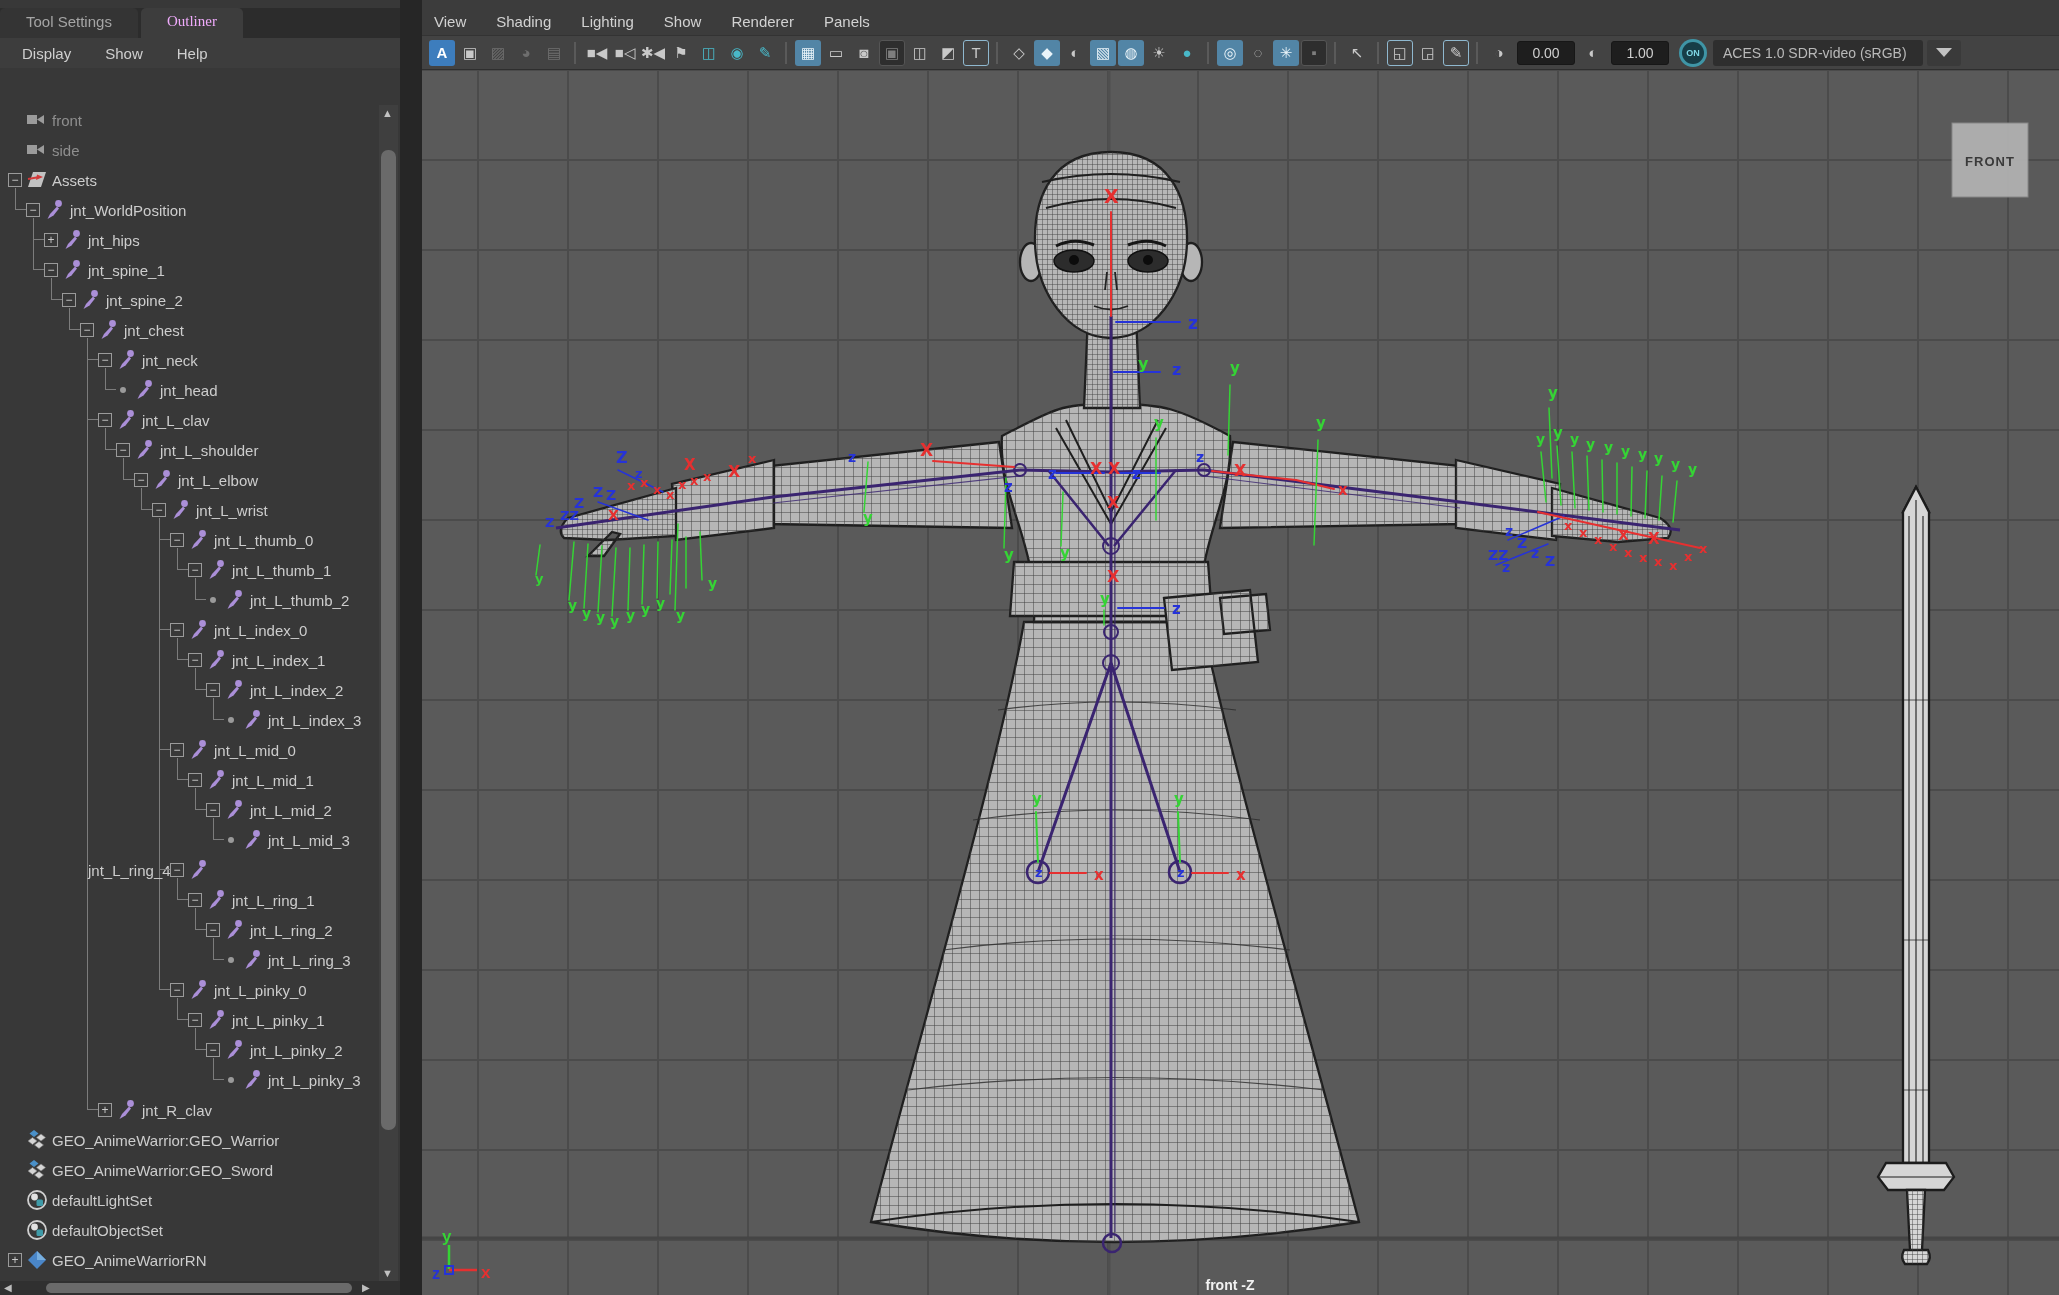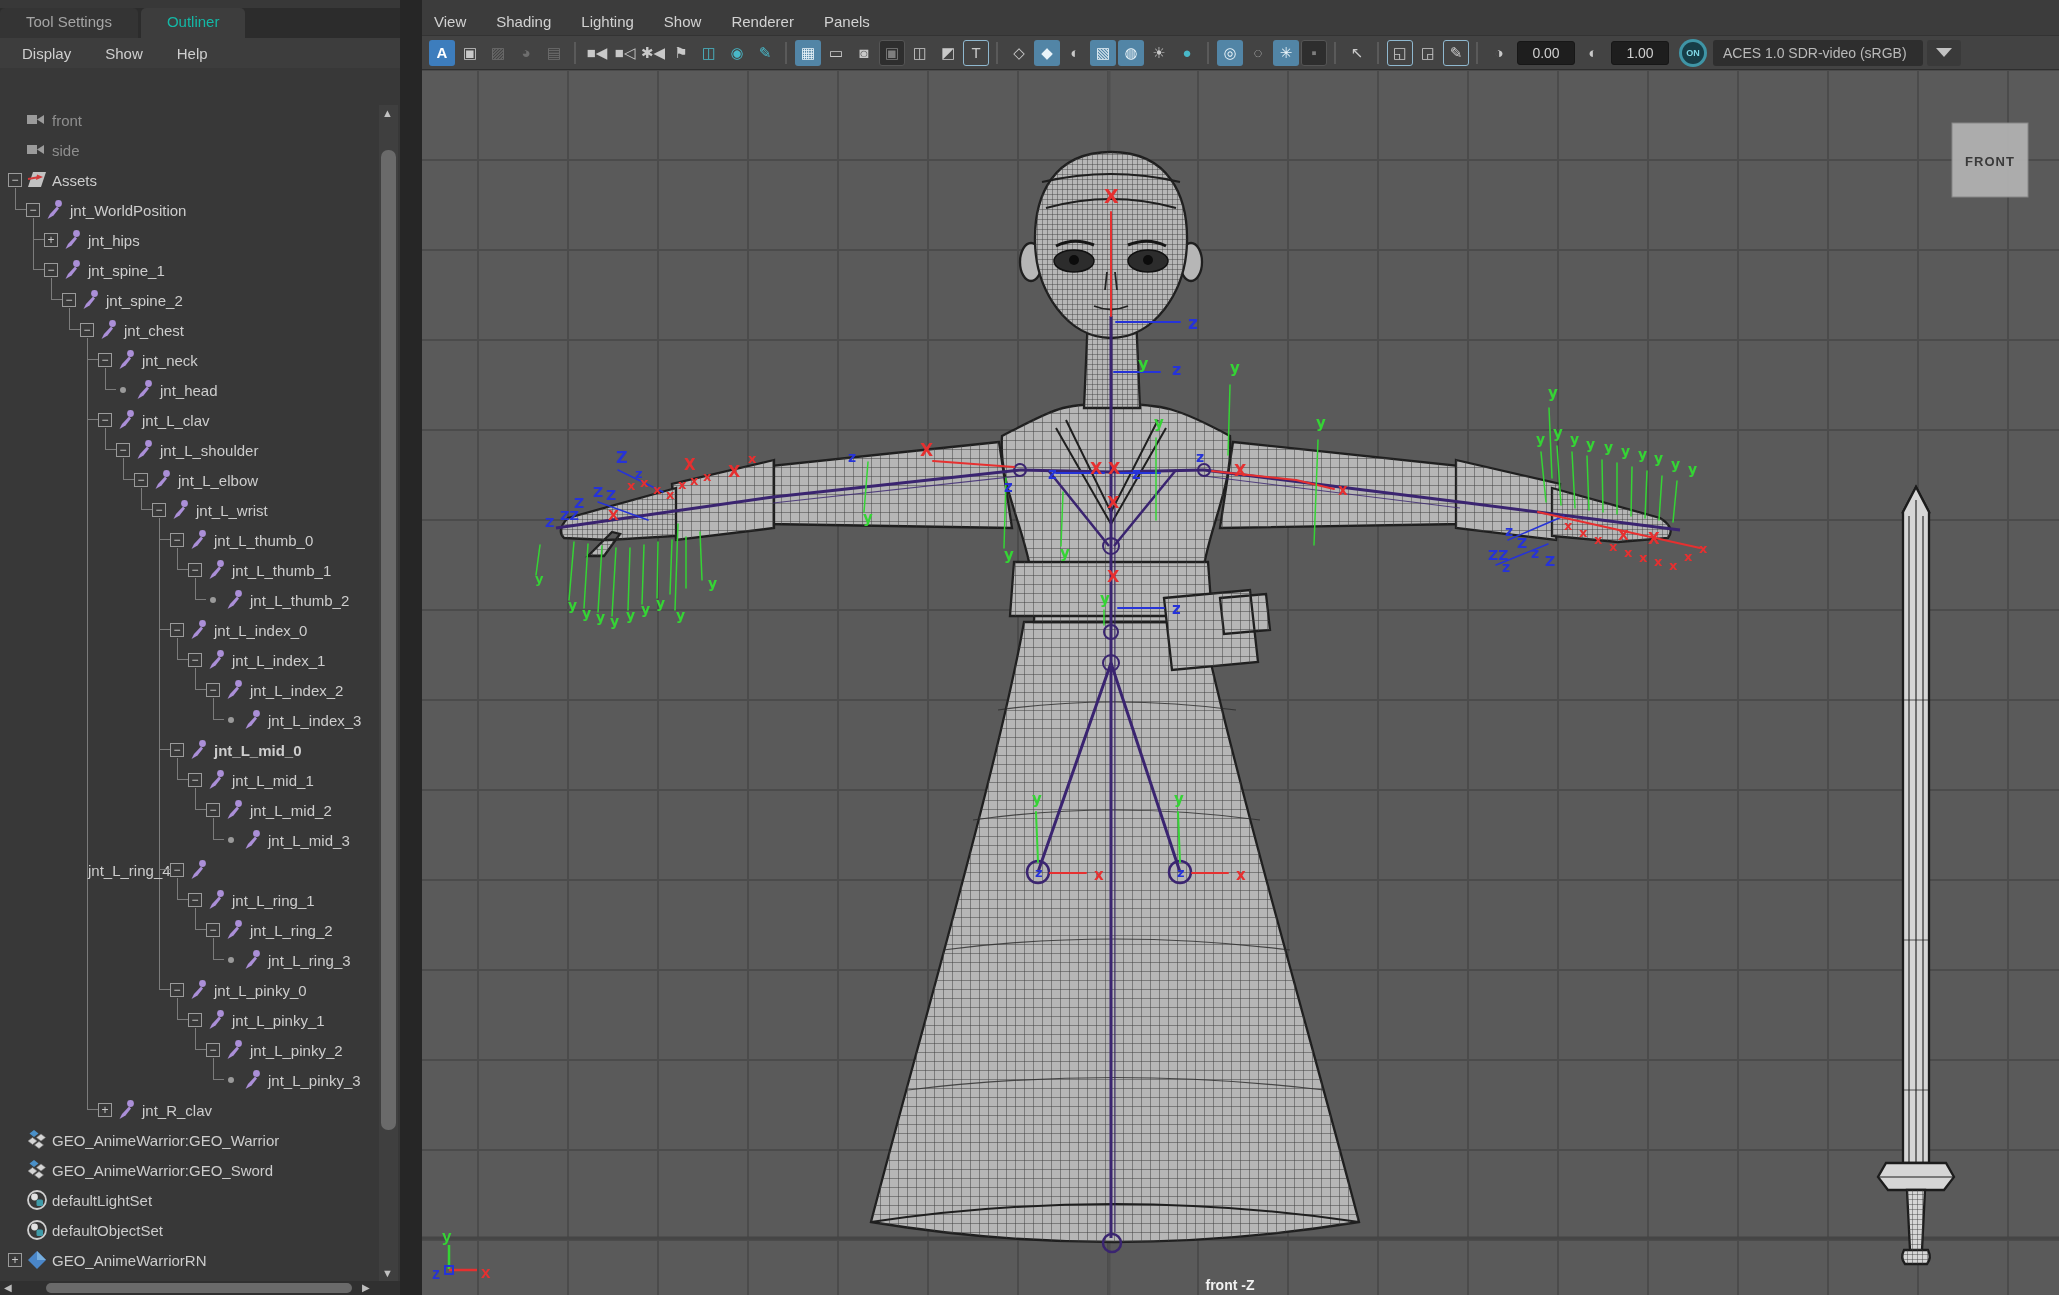--- a/index.html
+++ b/index.html
@@ -4,21 +4,21 @@
 <style>
   * { margin:0; padding:0; box-sizing:border-box; }
   html,body { background:#222; }
   body { font-family:"Liberation Sans","DejaVu Sans",sans-serif; }
   #app { position:relative; width:2059px; height:1295px; background:#262626; overflow:hidden; }
 
   
   #left-panel { position:absolute; left:0; top:0; width:400px; height:1295px; background:#383838; }
   #tab-bar { position:absolute; left:0; top:8px; width:100%; height:30px; background:#2c2c2c; display:flex; }
   .tab { padding:5px 26px 0; font-size:15px; color:#a5a5a5; background:#343434; border-radius:5px 5px 0 0; margin-right:3px; height:30px; }
-  .tab.active { background:#3d3d3d; color:#14b8a6; }
+  .tab.active { background:#3d3d3d; color:#f0abfc;font-family:Liberation Serif, serif; }
   #panel-menus { position:absolute; left:0; top:38px; width:100%; height:30px; background:#3d3d3d; display:flex; align-items:center; gap:34px; padding-left:22px; }
   #panel-menus span { font-size:15px; color:#cfcfcf; }
   #search-row { position:absolute; left:0; top:68px; width:100%; height:37px; background:#3d3d3d; display:flex; align-items:center; }
   #filter-icon { width:26px; height:24px; margin-left:8px; opacity:.75; }
   #search-wrap { position:relative; margin-left:8px; width:340px; height:27px; }
   #search-input { width:100%; height:100%; background:#242424; border:1px solid #1b1b1b; border-radius:3px; color:#bdbdbd; font-size:14px; padding:0 28px 0 10px; outline:none; }
   #search-input::placeholder { color:#8f8f8f; }
   #search-arrow { position:absolute; right:8px; top:11px; width:0; height:0; border-left:7px solid transparent; border-right:7px solid transparent; border-top:8px solid #b9b9b9; }
 
   #tree { position:absolute; left:0; top:105px; width:378px; height:1176px; background:#383838; overflow:hidden; }
@@ -292,21 +292,21 @@
             </svg></div>
           <span class="lbl" style="margin-left: 268px;">jnt_L_index_3</span>
         </div>
         <div class="trow" style="top: 630px;">
           <div class="stub" style="left: 159px; top: 14px; width: 11px;"></div>
           <div class="exp" style="left: 170px; top: 8px;">−</div>
           <div class="ticon" style="left: 188px; top: 4px;"><svg viewBox="0 0 22 22">
               <circle cx="14.5" cy="4.5" r="3.4" fill="#ab8fd8"></circle>
               <path d="M13,7.5 L6,15 L3.5,20 L9.5,16.5 L15,9.5 Z" fill="#ab8fd8"></path>
             </svg></div>
-          <span class="lbl" style="margin-left: 214px; font-weight: bold;">jnt_L_mid_0</span>
+          <span class="lbl" style="margin-left: 214px;">jnt_L_mid_0</span>
         </div>
         <div class="trow" style="top: 660px;">
           <div class="stub" style="left: 177px; top: 14px; width: 11px;"></div>
           <div class="exp" style="left: 188px; top: 8px;">−</div>
           <div class="ticon" style="left: 206px; top: 4px;"><svg viewBox="0 0 22 22">
               <circle cx="14.5" cy="4.5" r="3.4" fill="#ab8fd8"></circle>
               <path d="M13,7.5 L6,15 L3.5,20 L9.5,16.5 L15,9.5 Z" fill="#ab8fd8"></path>
             </svg></div>
           <span class="lbl" style="margin-left: 232px;">jnt_L_mid_1</span>
         </div>

